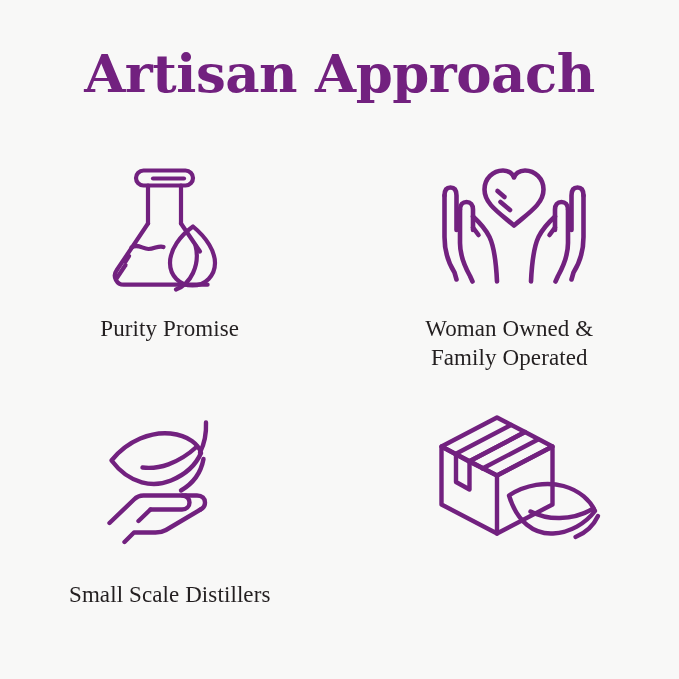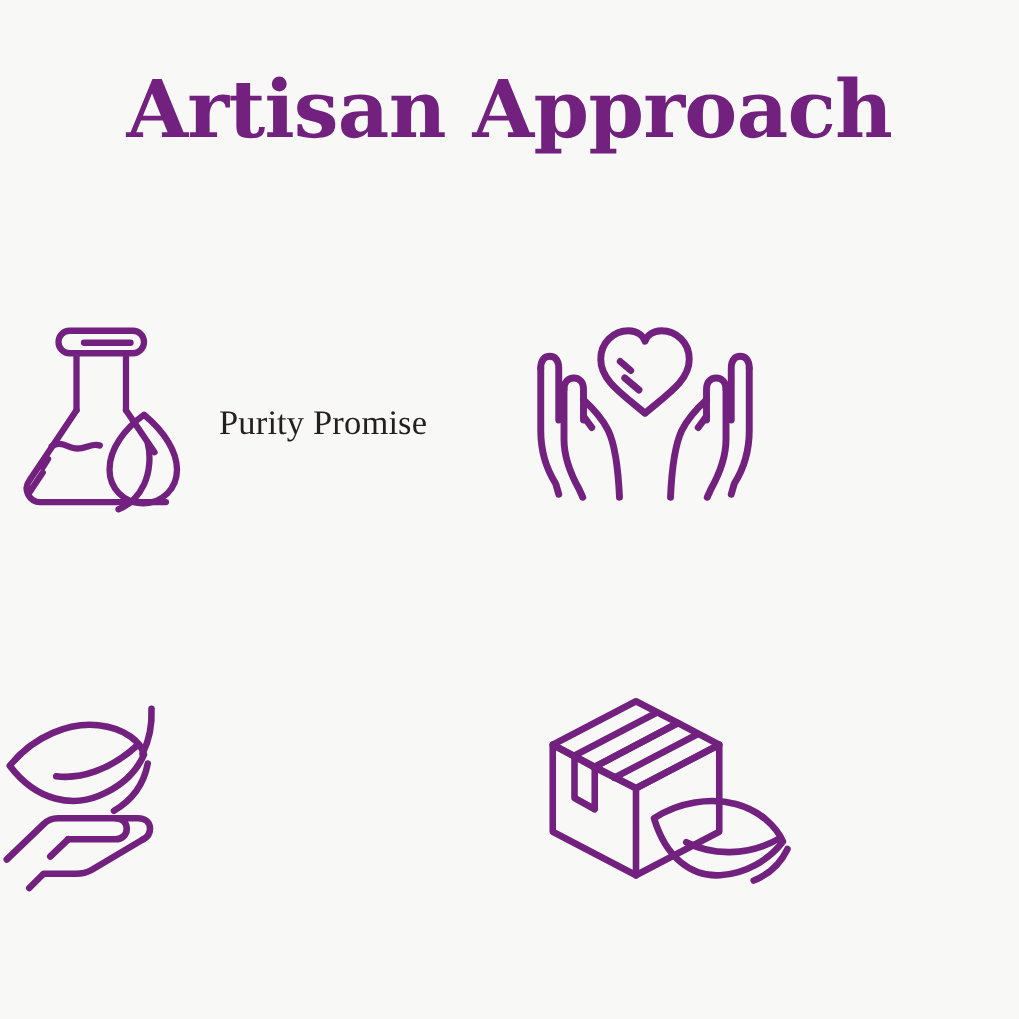--- a/index.html
+++ b/index.html
@@ -41,20 +41,21 @@
     left: 0;
     width: 679px;
     height: 500px;
     display: grid;
     grid-template-columns: 1fr 1fr;
     grid-template-rows: 1fr 1fr;
   }
   .cell {
     position: relative;
     display: flex;
+    flex-direction: column;
     align-items: center;
     justify-content: flex-start;
   }
   .icon-wrap {
     height: 150px;
     display: flex;
     align-items: center;
     justify-content: center;
   }
   .icon-wrap svg {
@@ -134,20 +135,22 @@
           <path d="M39 64.5 L44.5 72"></path>
 
           <path d="M149.5 32.5 C149.5 27 147 24.5 143.5 24.5 C140 24.5 137.5 27 137.5 32.5 L137.5 67"></path>
           <path d="M149.5 32.5 L149.5 74 C149.5 89 145.5 100 139.5 109.5 L137.5 116.5"></path>
           <path d="M134 46.5 C134 41.5 131 39 127.5 39 C123.5 39 121 42 121 46.5 L121 67"></path>
           <path d="M134 46.5 L134 80 C134 93 129 104 124 113 L121.5 118.5"></path>
           <path d="M121 53.5 C115.5 58.5 108.5 66 104.5 74 C100 83.5 98 96.5 97 118.5"></path>
           <path d="M121 64.5 L115.5 72"></path>
         </svg>
       </div>
+      <div class="cell-label">Woman Owned &amp;
+Family Operated</div>
     </div>
 
     <div class="cell cell-2">
       <div class="icon-wrap">
         <svg width="130" height="126" viewBox="0 0 130 126" fill="none" stroke="#72217f" stroke-width="4.4" stroke-linecap="round" stroke-linejoin="round">
 
           <path d="M6.5 48.5 C23 28 47 19.5 65.5 21.5 C84 23.5 94 33 96 41 C91 52.5 80.5 62.5 66 68.5 C49 75.5 25 73 6.5 48.5 Z"></path>
 
           <path d="M101 10.5 C101.5 22 99 32.5 95 40.5"></path>
 
@@ -158,20 +161,21 @@
           <path d="M4.5 111 L29 87.5 C31.5 85 34.5 83.5 38.5 83.5 L80.5 83.5"></path>
 
           <path d="M80.5 83.5 L92 83.5 C97 83.5 100 86.5 100 90.5 C100 93.5 98.5 96 95.5 97.5"></path>
 
           <path d="M45.5 97.5 L77 97.5 C81.5 97.5 84.5 94.5 84.5 90.5 C84.5 87 82 84 77.5 83.5"></path>
 
           <path d="M95.5 97.5 L61 118 C57.5 120 54 120.5 50.5 120.5 L29 120.5 L19.5 130"></path>
           <path d="M45.5 97.5 L33.5 109"></path>
         </svg>
       </div>
+      <div class="cell-label">Small Scale Distillers</div>
     </div>
 
     <div class="cell cell-3">
       <div class="icon-wrap">
         <svg width="170" height="126" viewBox="0 0 170 126" fill="none" stroke="#72217f" stroke-width="4.4" stroke-linecap="round" stroke-linejoin="round">
 
           <path d="M6.5 34.5 L6.5 92.5 L62 121.5 L62 63.5 Z"></path>
 
           <path d="M62 63.5 L117.5 34.5 L117.5 92.5 L62 121.5"></path>
 

